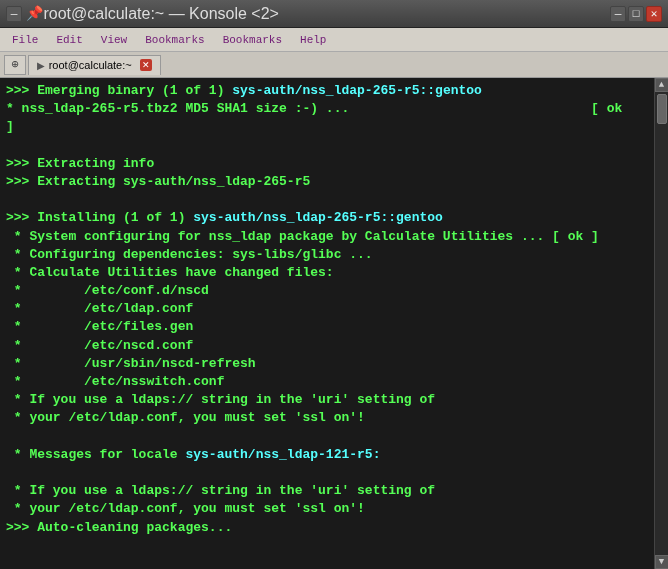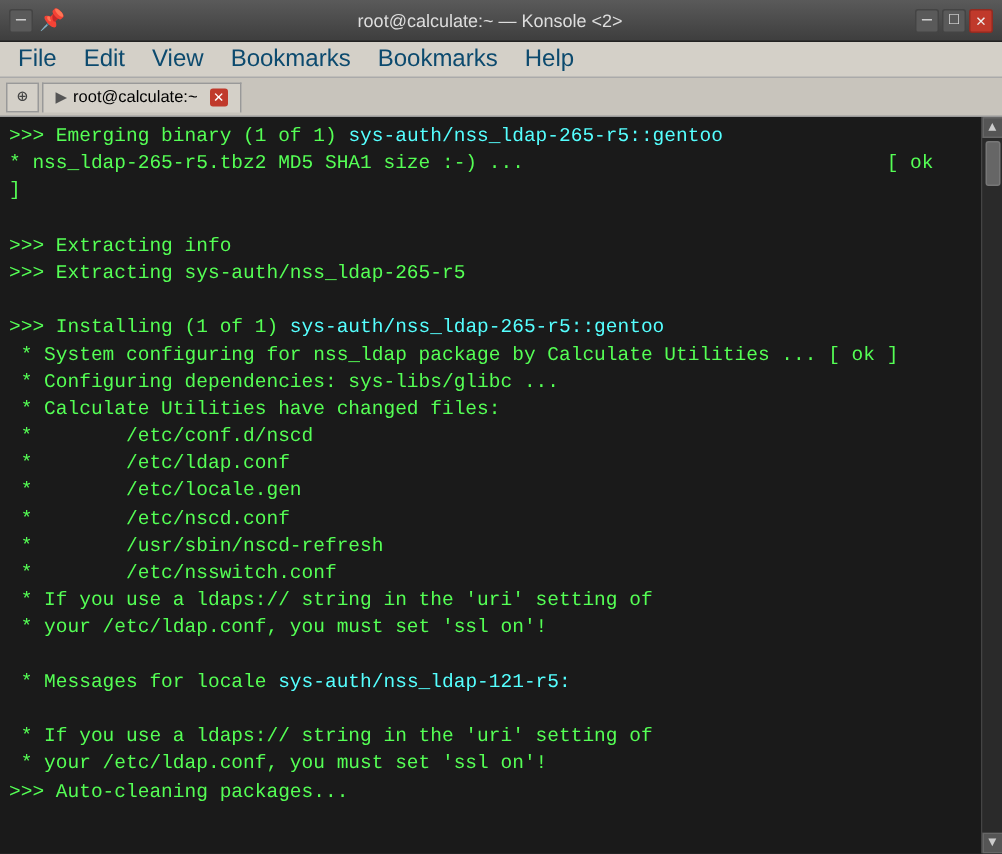--- a/index.html
+++ b/index.html
@@ -9,42 +9,42 @@
     .title-bar {
       background: linear-gradient(to bottom, #5a5a5a, #3e3e3e);
       height: 28px;
       display: flex;
       align-items: center;
       justify-content: space-between;
       padding: 0 6px;
       border-bottom: 1px solid #222;
     }
     .title-bar-left { display: flex; align-items: center; gap: 4px; }
-    .title-bar-title { color: #ddd; font-family: sans-serif; font-size: 12px; flex: 1; text-align: center; }
+    .title-bar-title { color: #ddd; font-family: sans-serif; font-size: 16px; flex: 1; text-align: left; }
     .title-btn { width: 16px; height: 16px; border-radius: 2px; display: flex; align-items: center; justify-content: center; font-size: 11px; cursor: pointer; color: #eee; }
     .title-btn-min { background: #5a5a5a; border: 1px solid #444; }
     .title-btn-max { background: #5a5a5a; border: 1px solid #444; }
     .title-btn-close { background: #c0392b; border: 1px solid #922b21; }
     .title-pin { color: #aaa; font-size: 14px; }
 
     
     .menu-bar {
       background: #d4d0c8;
       height: 24px;
       display: flex;
       align-items: center;
       padding: 0 4px;
       border-bottom: 1px solid #aaa;
       gap: 2px;
     }
     .menu-item {
       padding: 2px 8px;
-      font-family: Liberation Sans, sans-serif;
-      font-size: 16px;
-      color: #0c4a6e;
+      font-family: Liberation Mono, monospace;
+      font-size: 11px;
+      color: #701a75;
       cursor: pointer;
     }
 
     
     .tab-bar {
       background: #c8c4bc;
       height: 26px;
       display: flex;
       align-items: center;
       padding: 0 4px;
@@ -70,20 +70,21 @@
       gap: 4px;
     }
     .tab-item .tab-icon { font-size: 10px; color: #555; }
     .tab-close-btn { width: 12px; height: 12px; background: #c0392b; border-radius: 2px; display: flex; align-items: center; justify-content: center; font-size: 9px; color: #fff; cursor: pointer; margin-left: 4px; }
 
     
     .terminal-wrapper {
       display: flex;
       height: calc(569px - 28px - 24px - 26px);
       background: #1a1a1a;
+      font-weight: bold;
     }
     .terminal-content {
       flex: 1;
       overflow-y: hidden;
       padding: 4px 6px;
       background: #1a1a1a;
       line-height: 1.4;
     }
     .scrollbar {
       width: 14px;
@@ -164,21 +165,21 @@
     <div class="line">&nbsp;</div>
     <div class="line"><span class="c-green">&gt;&gt;&gt; Extracting info</span></div>
     <div class="line"><span class="c-green">&gt;&gt;&gt; Extracting sys-auth/nss_ldap-265-r5</span></div>
     <div class="line">&nbsp;</div>
     <div class="line"><span class="c-green">&gt;&gt;&gt; Installing (1 of 1) </span><span class="c-cyan">sys-auth/nss_ldap-265-r5::gentoo</span></div>
     <div class="line"><span class="c-green"> * System configuring for nss_ldap package by Calculate Utilities ... </span><span class="c-ok">[ ok ]</span></div>
     <div class="line"><span class="c-green"> * Configuring dependencies: sys-libs/glibc ...</span></div>
     <div class="line"><span class="c-green"> * Calculate Utilities have changed files:</span></div>
     <div class="line"><span class="c-green"> *        /etc/conf.d/nscd</span></div>
     <div class="line"><span class="c-green"> *        /etc/ldap.conf</span></div>
-    <div class="line"><span class="c-green"> *        /etc/locale.gen</span></div>
+    <div class="line"><span class="c-green"> *        /etc/files.gen</span></div>
     <div class="line"><span class="c-green"> *        /etc/nscd.conf</span></div>
     <div class="line"><span class="c-green"> *        /usr/sbin/nscd-refresh</span></div>
     <div class="line"><span class="c-green"> *        /etc/nsswitch.conf</span></div>
     <div class="line"><span class="c-green"> * If you use a ldaps:// string in the 'uri' setting of</span></div>
     <div class="line"><span class="c-green"> * your /etc/ldap.conf, you must set 'ssl on'!</span></div>
     <div class="line">&nbsp;</div>
     <div class="line"><span class="c-green"> * Messages for locale </span><span class="c-cyan">sys-auth/nss_ldap-121-r5:</span></div>
     <div class="line">&nbsp;</div>
     <div class="line"><span class="c-green"> * If you use a ldaps:// string in the 'uri' setting of</span></div>
     <div class="line"><span class="c-green"> * your /etc/ldap.conf, you must set 'ssl on'!</span></div>

